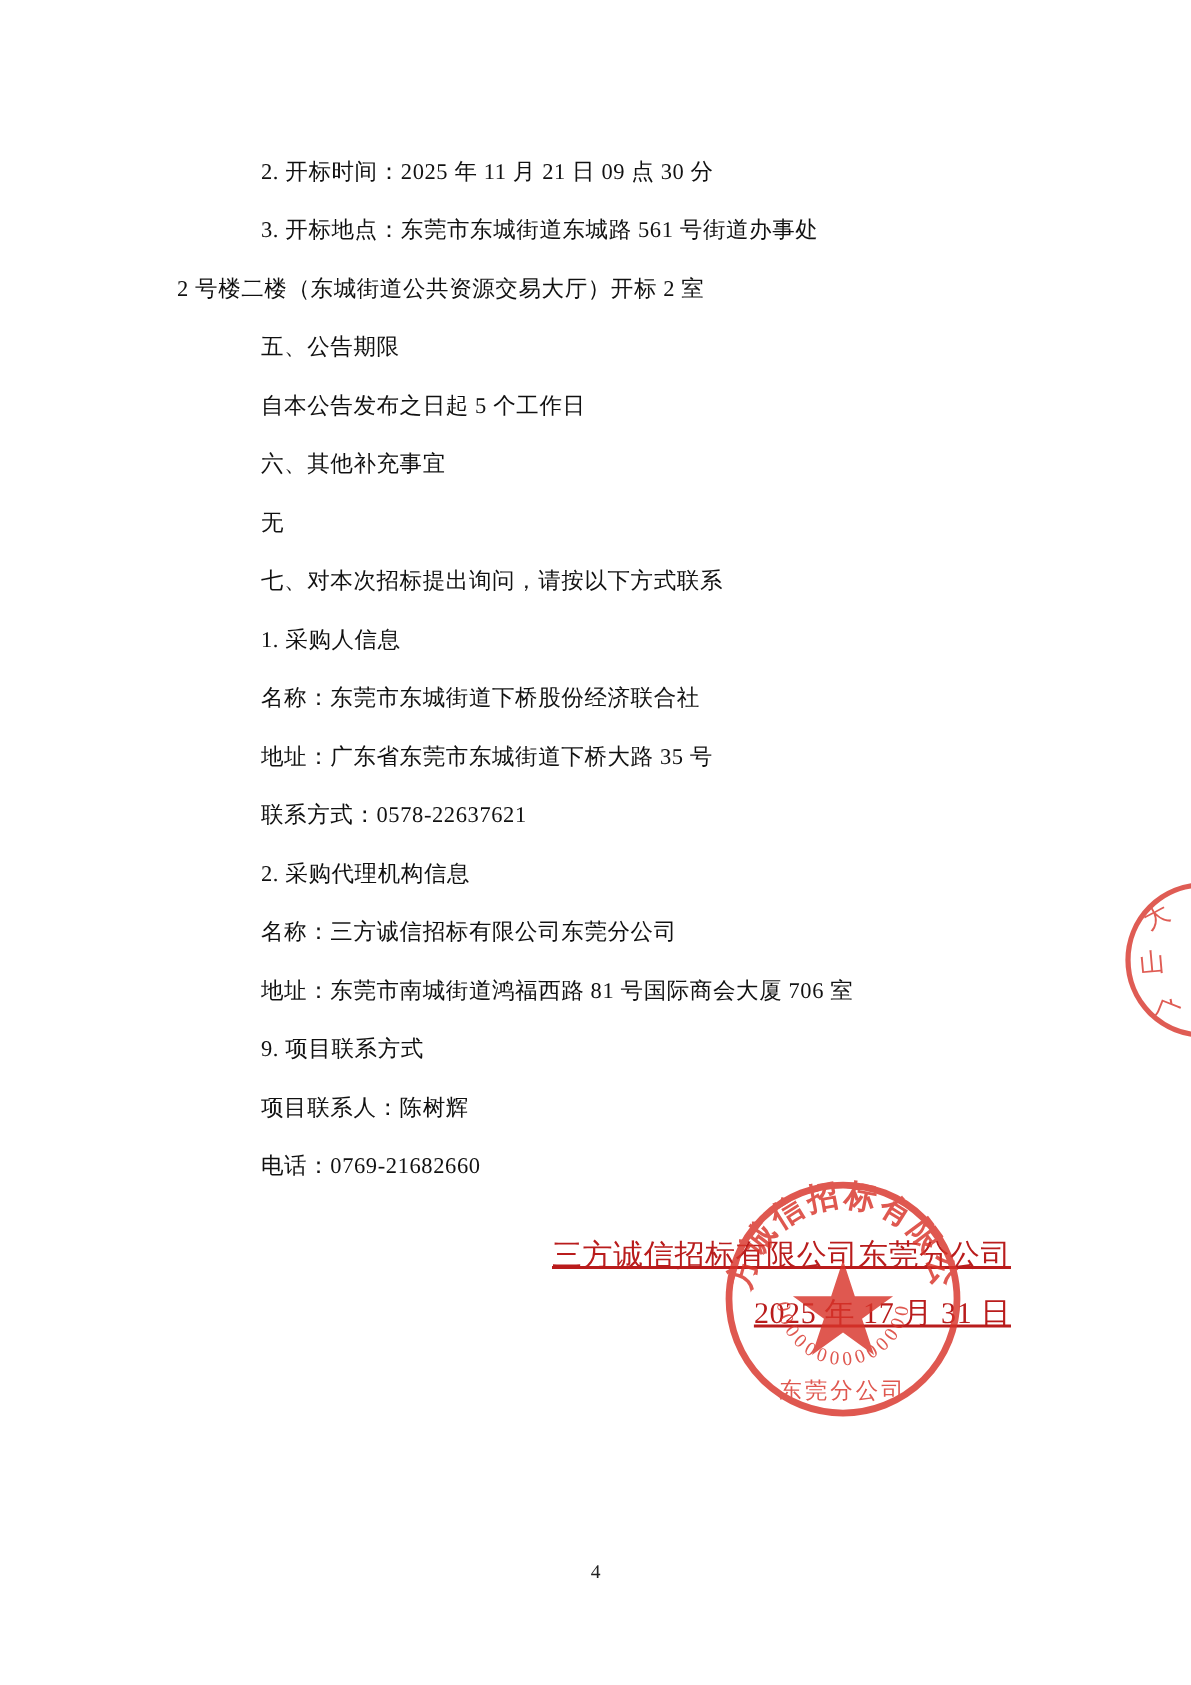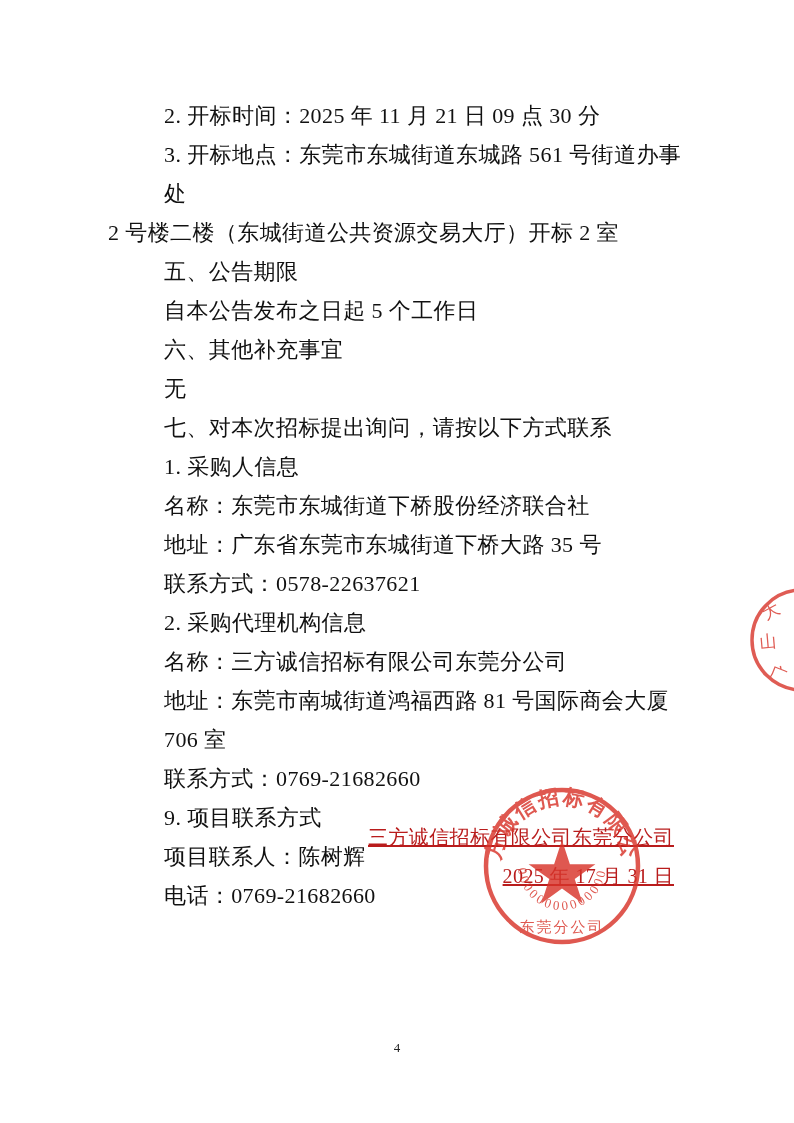--- a/index.html
+++ b/index.html
@@ -20,25 +20,26 @@
     inset: 0;
     padding: 0;
   }
   .content {
     position: absolute;
     left: 108px;
     top: 96px;
     width: 580px;
   }
   .line {
-    font-size: 22px;
+    font-size: 15px;
     line-height: 39px;
     letter-spacing: 0.4px;
     white-space: pre-wrap;
     color: #111;
+    margin-left: 10px;
   }
   .indent-1 { text-indent: 0px; padding-left: 56px; }
   .indent-0 { text-indent: 0px; padding-left: 0px; }
   .wrap-line { padding-left: 0px; }
 
   .sign-block {
     position: absolute;
     left: 108px;
     top: 818px;
     width: 580px;
@@ -102,21 +103,20 @@
     <div class="line indent-1">六、其他补充事宜</div>
     <div class="line indent-1">无</div>
     <div class="line indent-1">七、对本次招标提出询问，请按以下方式联系</div>
     <div class="line indent-1">1. 采购人信息</div>
     <div class="line indent-1">名称：东莞市东城街道下桥股份经济联合社</div>
     <div class="line indent-1">地址：广东省东莞市东城街道下桥大路 35 号</div>
     <div class="line indent-1">联系方式：0578-22637621</div>
     <div class="line indent-1">2. 采购代理机构信息</div>
     <div class="line indent-1">名称：三方诚信招标有限公司东莞分公司</div>
     <div class="line indent-1">地址：东莞市南城街道鸿福西路 81 号国际商会大厦 706 室</div>
-    <div class="line indent-1">联系方式：0769-21682660</div>
     <div class="line indent-1">9. 项目联系方式</div>
     <div class="line indent-1">项目联系人：陈树辉</div>
     <div class="line indent-1">电话：0769-21682660</div>
 
   </div>
 
   <div class="sign-block">
     <div class="sign-line">三方诚信招标有限公司东莞分公司</div>
     <div class="sign-line">2025 年 17 月 31 日</div>
   </div>

